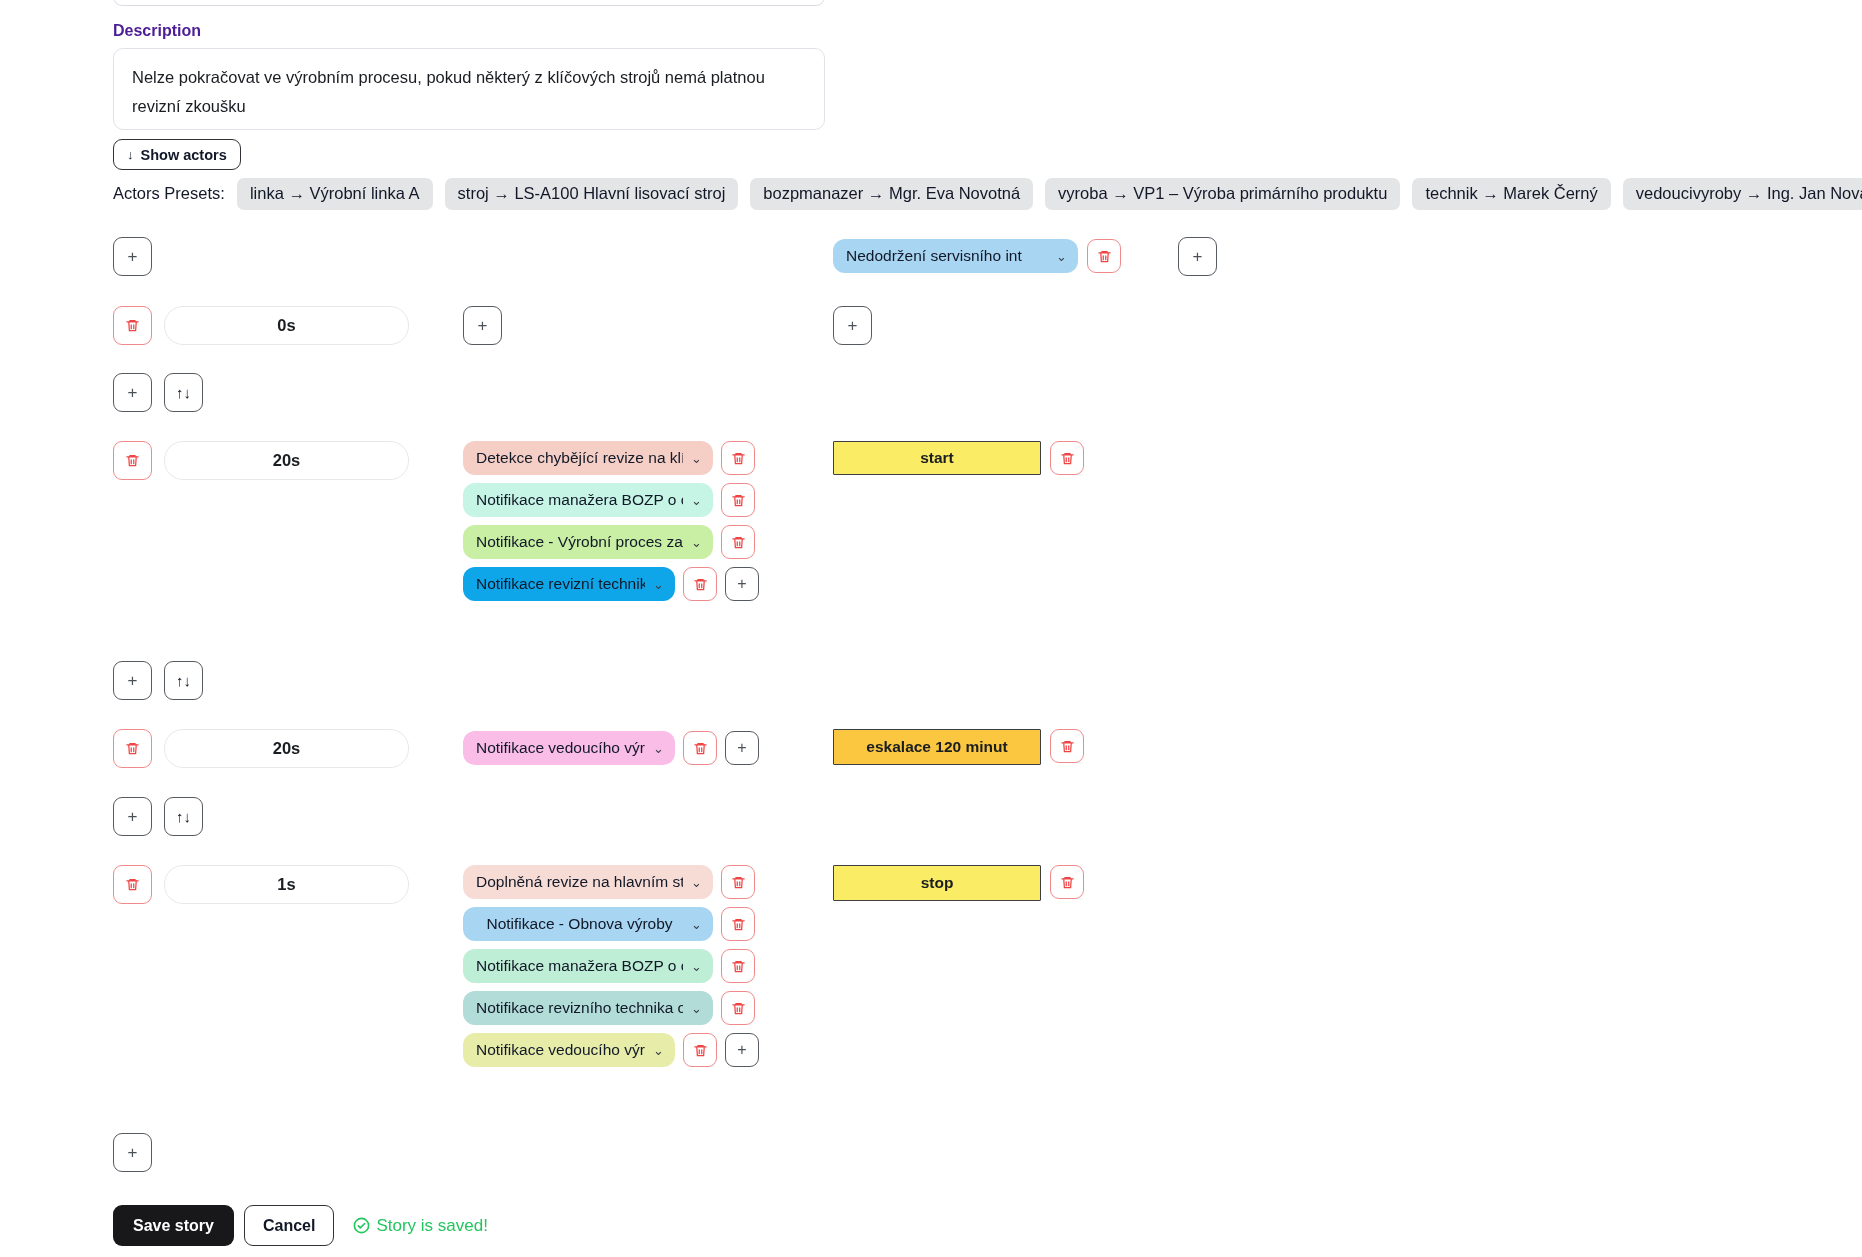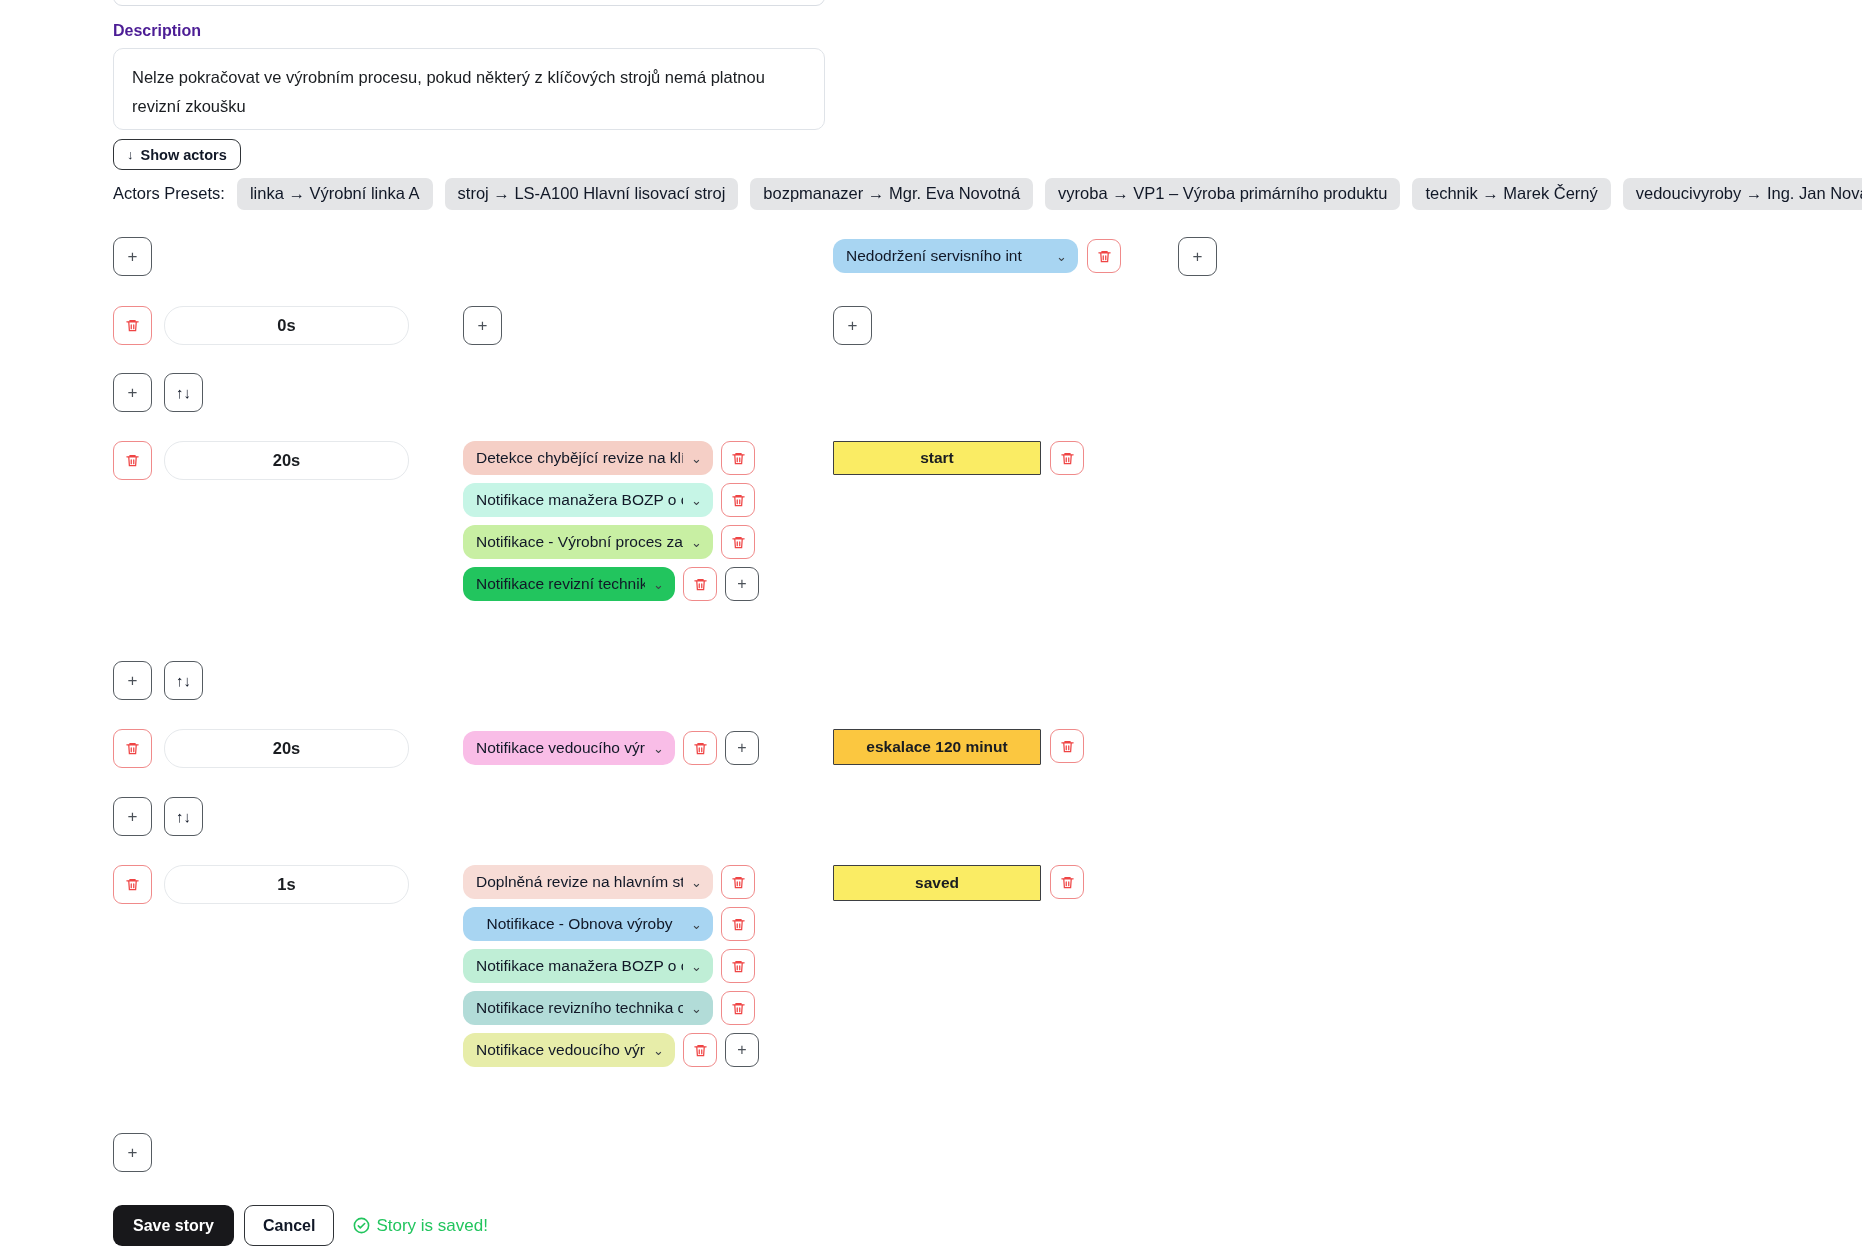--- a/index.html
+++ b/index.html
@@ -249,21 +249,21 @@
         <span class="chev">⌄</span>
       </div>
       <div class="btn-del sm">
         <svg viewBox="0 0 24 24" fill="none" stroke="#ef4444" stroke-width="2" stroke-linecap="round">
             <path d="M3 6h18M8 6V4h8v2M6 6l1 14h10l1-14"></path>
             <path d="M10 11v6M14 11v6"></path>
           </svg>
       </div>
     </div>
     <div class="ev-line">
-      <div class="ev-sel" style="background:#22c55e; width:212px;">
+      <div class="ev-sel" style="background:#0ea5e9; width:212px;">
         <span class="lbl">Notifikace revizní technik </span>
         <span class="chev">⌄</span>
       </div>
       <div class="btn-del sm">
         <svg viewBox="0 0 24 24" fill="none" stroke="#ef4444" stroke-width="2" stroke-linecap="round">
             <path d="M3 6h18M8 6V4h8v2M6 6l1 14h10l1-14"></path>
             <path d="M10 11v6M14 11v6"></path>
           </svg>
       </div>
       <div class="btn-sq sm">+</div>
@@ -394,21 +394,21 @@
         <svg viewBox="0 0 24 24" fill="none" stroke="#ef4444" stroke-width="2" stroke-linecap="round">
             <path d="M3 6h18M8 6V4h8v2M6 6l1 14h10l1-14"></path>
             <path d="M10 11v6M14 11v6"></path>
           </svg>
       </div>
       <div class="btn-sq sm">+</div>
     </div>
   </div>
 
   <div class="row" style="left:833px; top:865px; gap:9px;">
-    <div class="act-pill tall" style="background:#faec64;">saved</div>
+    <div class="act-pill tall" style="background:#faec64;">stop</div>
     <div class="btn-del sm">
       <svg viewBox="0 0 24 24" fill="none" stroke="#ef4444" stroke-width="2" stroke-linecap="round">
           <path d="M3 6h18M8 6V4h8v2M6 6l1 14h10l1-14"></path>
           <path d="M10 11v6M14 11v6"></path>
         </svg>
     </div>
   </div>
 
   <div class="row" style="left:113px; top:1133px;">
     <div class="btn-sq">+</div>

